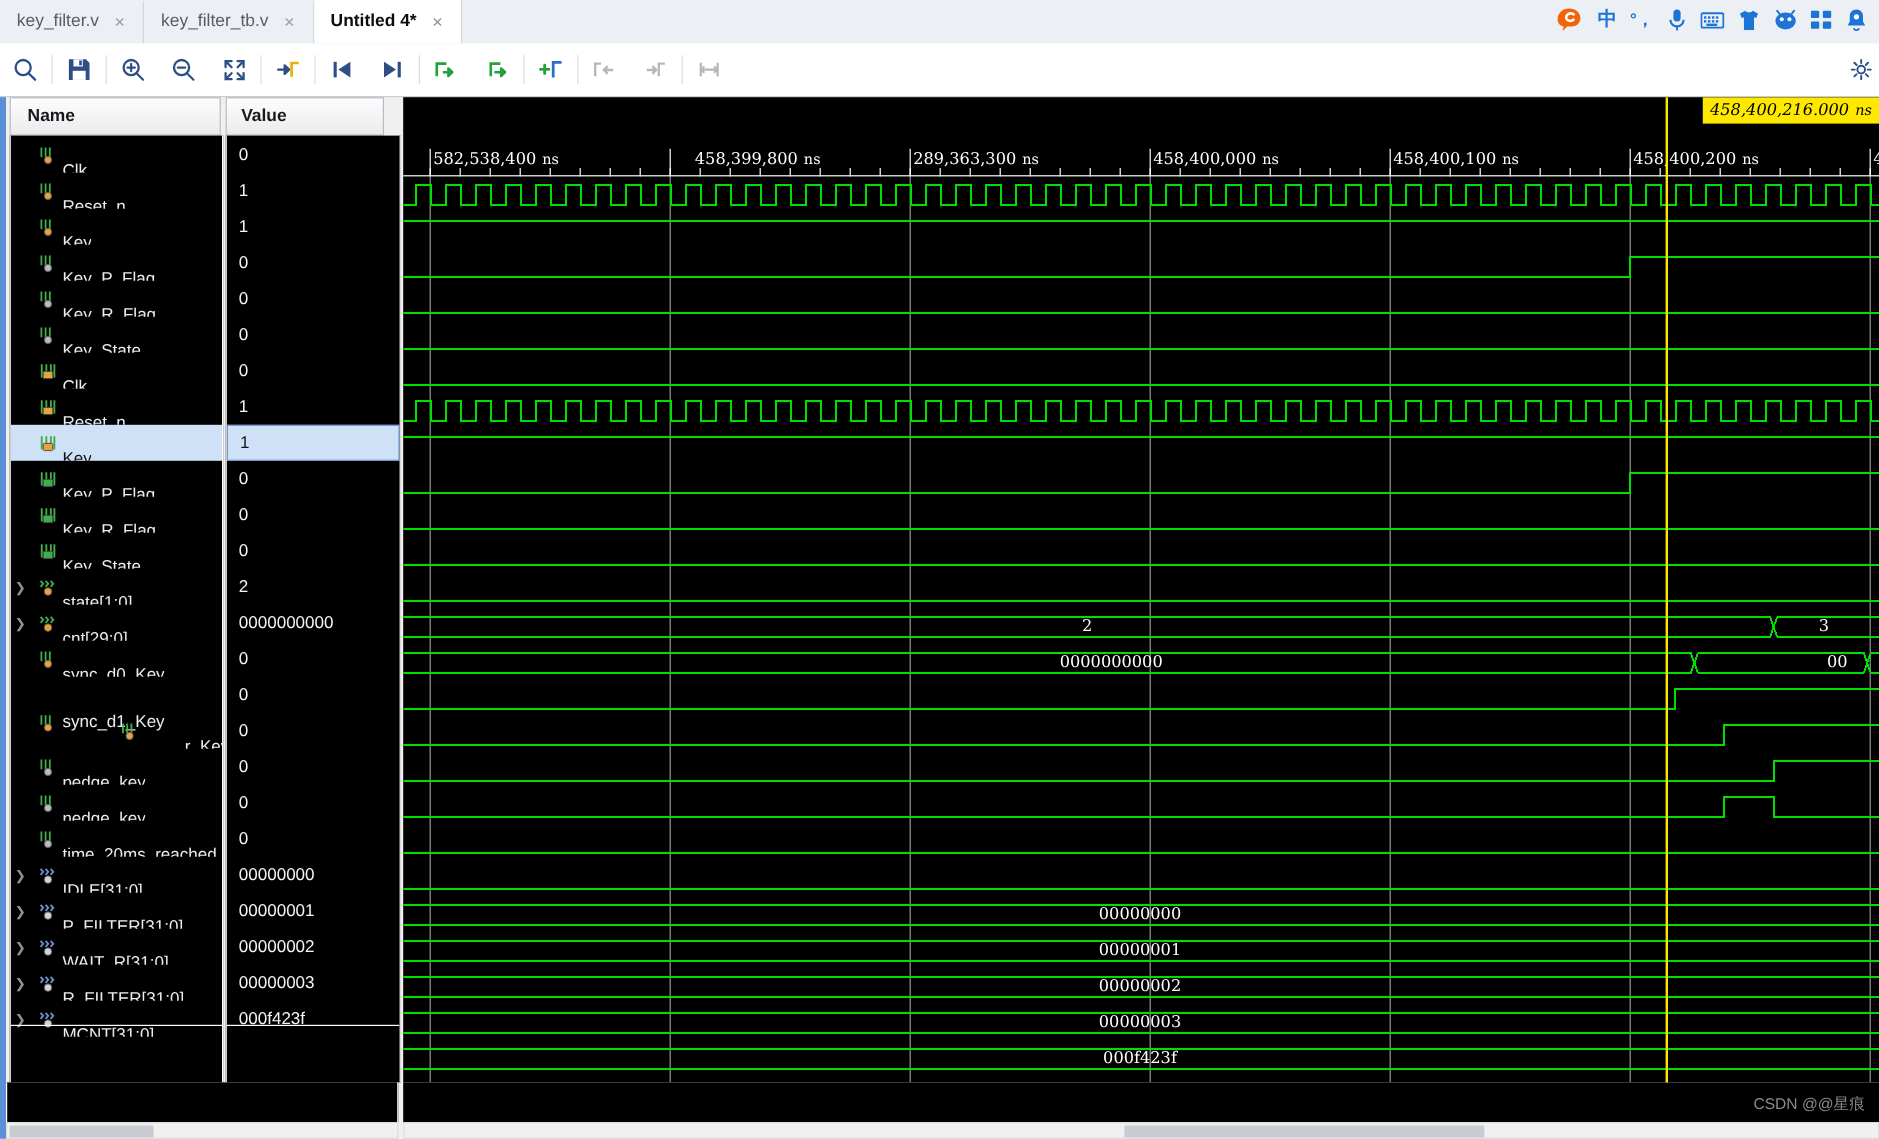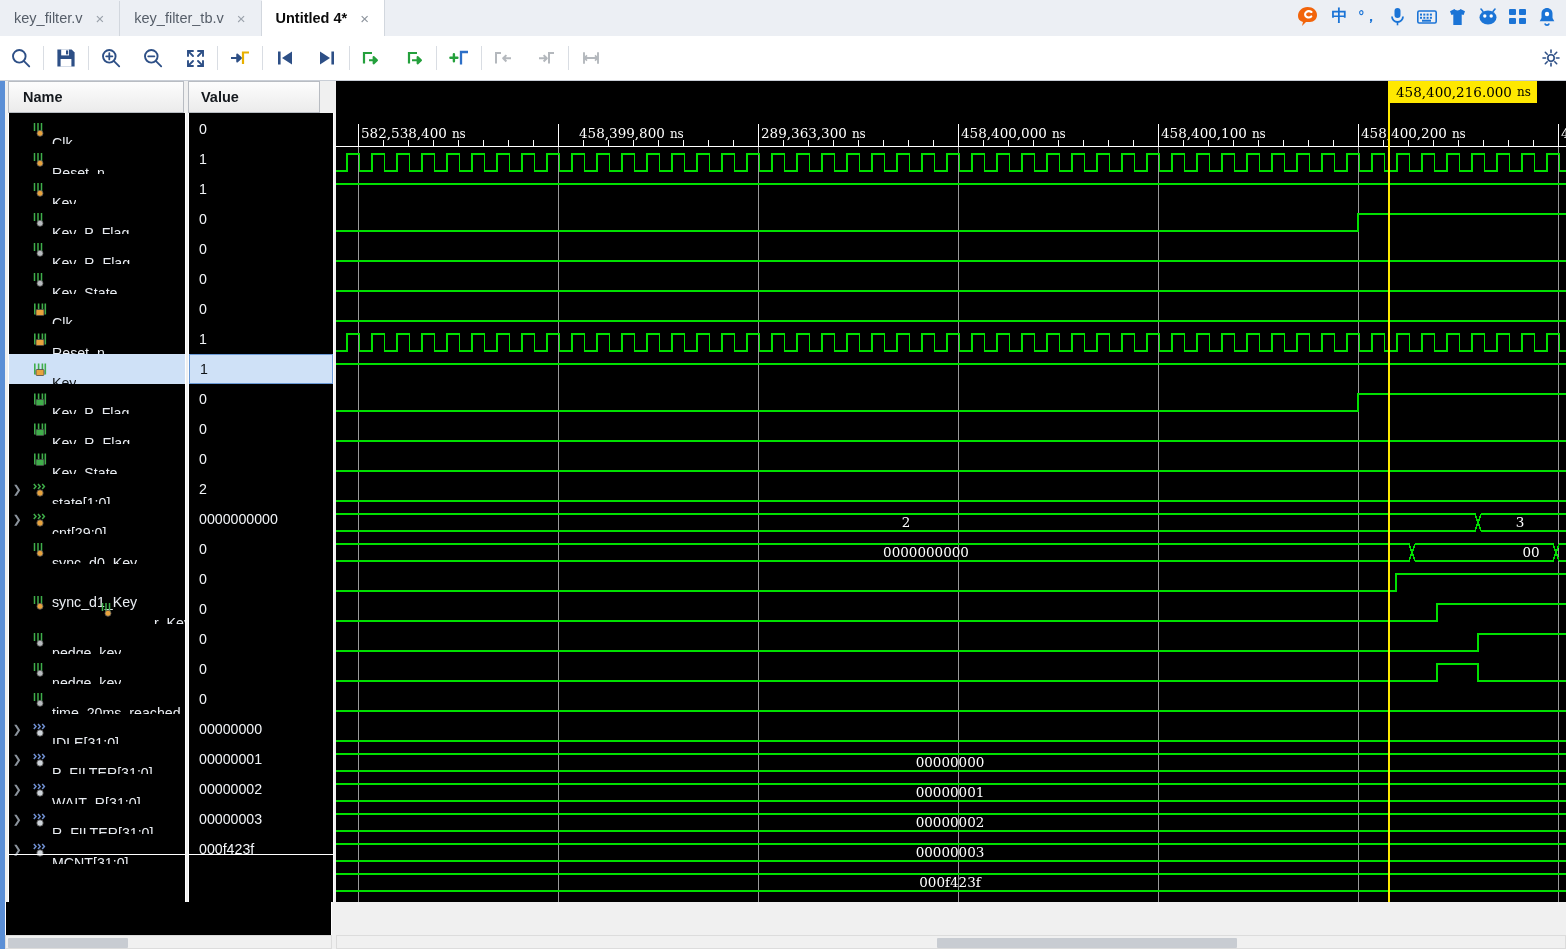--- a/index.html
+++ b/index.html
@@ -803,24 +803,27 @@
         <div class="bustext" style="left: 1184px; top: 433px;">3</div>
         <div class="bustext" style="left: 590px; top: 463px;">0000000000</div>
         <div class="bustext" style="left: 1195px; top: 463px;">00</div>
         <div class="bustext" style="left: 614px; top: 673px;">00000000</div>
         <div class="bustext" style="left: 614px; top: 703px;">00000001</div>
         <div class="bustext" style="left: 614px; top: 733px;">00000002</div>
         <div class="bustext" style="left: 614px; top: 763px;">00000003</div>
         <div class="bustext" style="left: 614px; top: 793px;">000f423f</div>
       </div>
     <div class="cursor" id="cursorline" style="left: 1052px;"></div>
-    <div class="cursorflag" id="cursorflag" style="left: 1054px;">
+    <div class="cursorflag" id="cursorflag" style="left: 1083px; font-style: italic;">
       <span>458,400,216.000</span>
       <span class="u">ns</span>
     </div>
+  </div>
+  <div id="wavebottom">
+    <div class="watermark">CSDN @@星痕</div>
   </div>
 
   <div class="hscroll" id="sb-left">
     <div class="hthumb" style="left:2px;width:120px;"></div>
   </div>
   <div class="hscroll" id="sb-wave">
     <div class="hthumb" style="left:600px;width:300px;"></div>
   </div>
 
 </div>

